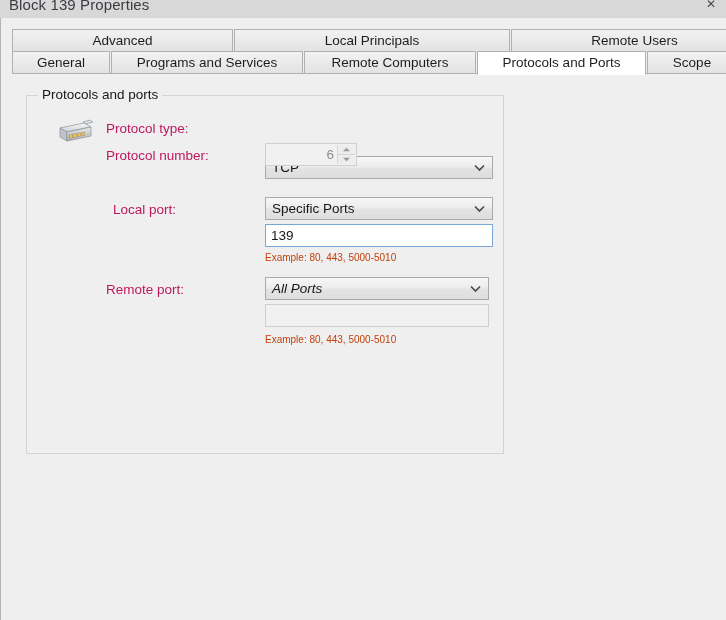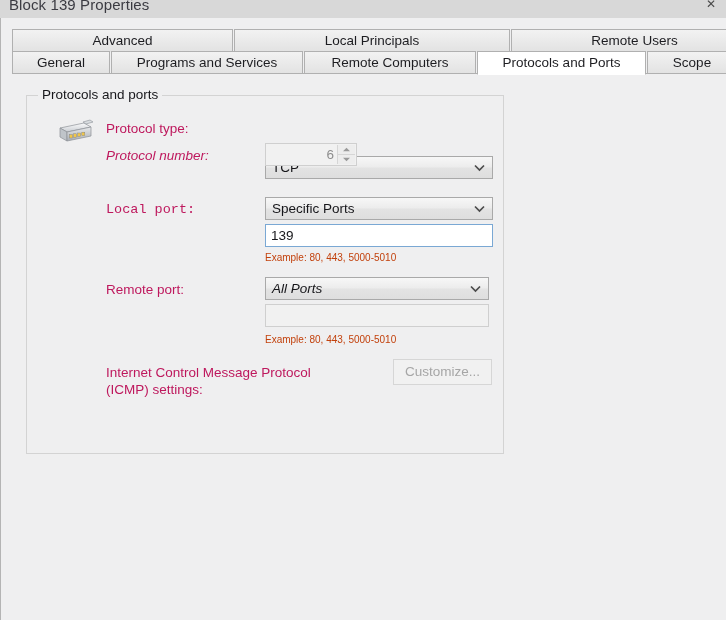--- a/index.html
+++ b/index.html
@@ -343,38 +343,38 @@
         <div class="fld-label" style="left:79px; top:24px;">Protocol type:</div>
         <div class="combo" style="left:238px; top:20px; width:228px;margin-top:40px;">
           <div class="combo-text">TCP</div>
           <div class="combo-arrow">
             <svg width="11" height="8" viewBox="0 0 11 8">
                 <path d="M1 1.5 L5.5 6 L10 1.5" fill="none" stroke="#4c4c4c" stroke-width="1.7"></path>
               </svg>
           </div>
         </div>
 
-        <div class="fld-label" style="left:79px; top:51px;font-style:italic;">Protocol number:</div>
+        <div class="fld-label" style="left:79px; top:51px;">Protocol number:</div>
         <div class="spinner" style="left:238px; top:47px; width:92px;">
           <div class="spinner-value">6</div>
           <div class="spin-btns">
             <div class="spin-up">
               <svg width="9" height="5" viewBox="0 0 9 5">
                   <path d="M4.5 0.8 L8 4.2 L1 4.2 Z" fill="#9a9a9a"></path>
                 </svg>
             </div>
             <div class="spin-dn">
               <svg width="9" height="5" viewBox="0 0 9 5">
                   <path d="M4.5 4.2 L1 0.8 L8 0.8 Z" fill="#9a9a9a"></path>
                 </svg>
             </div>
           </div>
         </div>
 
-        <div class="fld-label" style="left:79px; top:105px;font-family:Liberation Mono, monospace;">Local port:</div>
+        <div class="fld-label" style="left:86px; top:105px;">Local port:</div>
         <div class="combo" style="left:238px; top:101px; width:228px;">
           <div class="combo-text">Specific Ports</div>
           <div class="combo-arrow">
             <svg width="11" height="8" viewBox="0 0 11 8">
                 <path d="M1 1.5 L5.5 6 L10 1.5" fill="none" stroke="#4c4c4c" stroke-width="1.7"></path>
               </svg>
           </div>
         </div>
         <div class="textbox" style="left:238px; top:128px; width:228px;">
           <div class="textbox-text">139</div>
@@ -388,21 +388,17 @@
             <svg width="11" height="8" viewBox="0 0 11 8">
                 <path d="M1 1.5 L5.5 6 L10 1.5" fill="none" stroke="#4c4c4c" stroke-width="1.7"></path>
               </svg>
           </div>
         </div>
         <div class="textbox disabled" style="left:238px; top:208px; width:224px;">
           <div class="textbox-text"></div>
         </div>
         <div class="hint" style="left:238px; top:238px;">Example: 80, 443, 5000-5010</div>
 
-        <div class="fld-label wrap" style="left:79px; top:268px;">Internet Control Message Protocol (ICMP) settings:</div>
-        <div class="btn-disabled" style="left:366px; top:263px; width:99px;">
-          <span>Customize...</span>
-        </div>
 
       </div>
     </div>
   </div>
 </div>
 
 </body></html>

